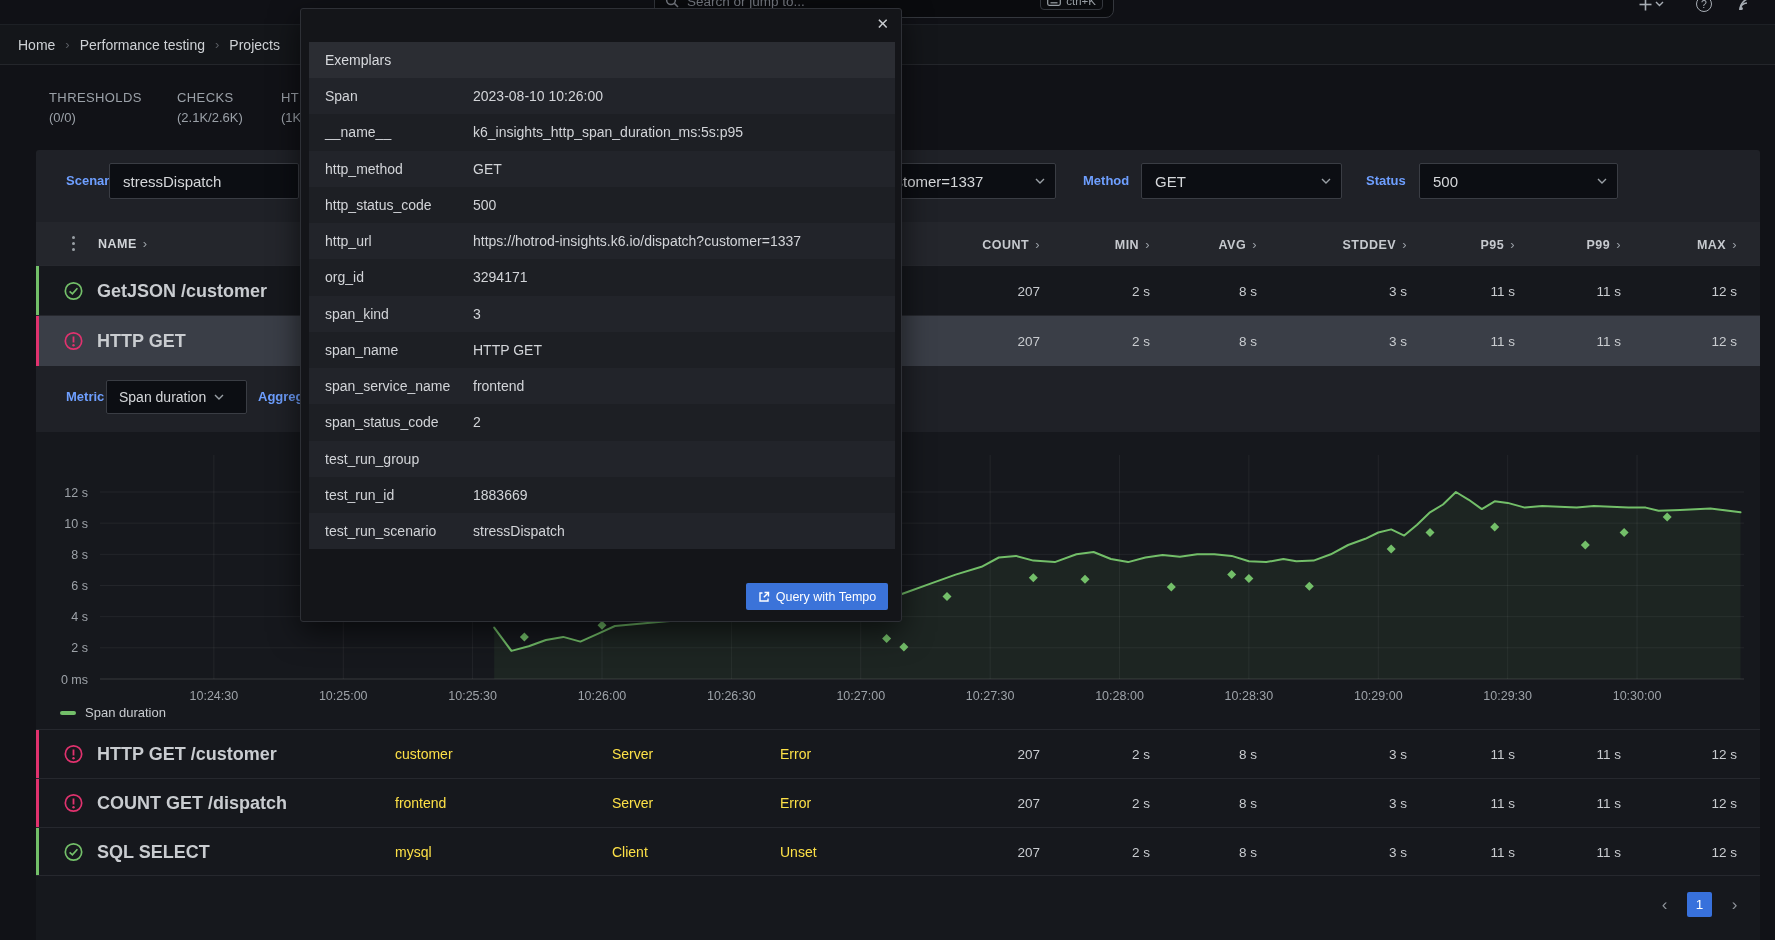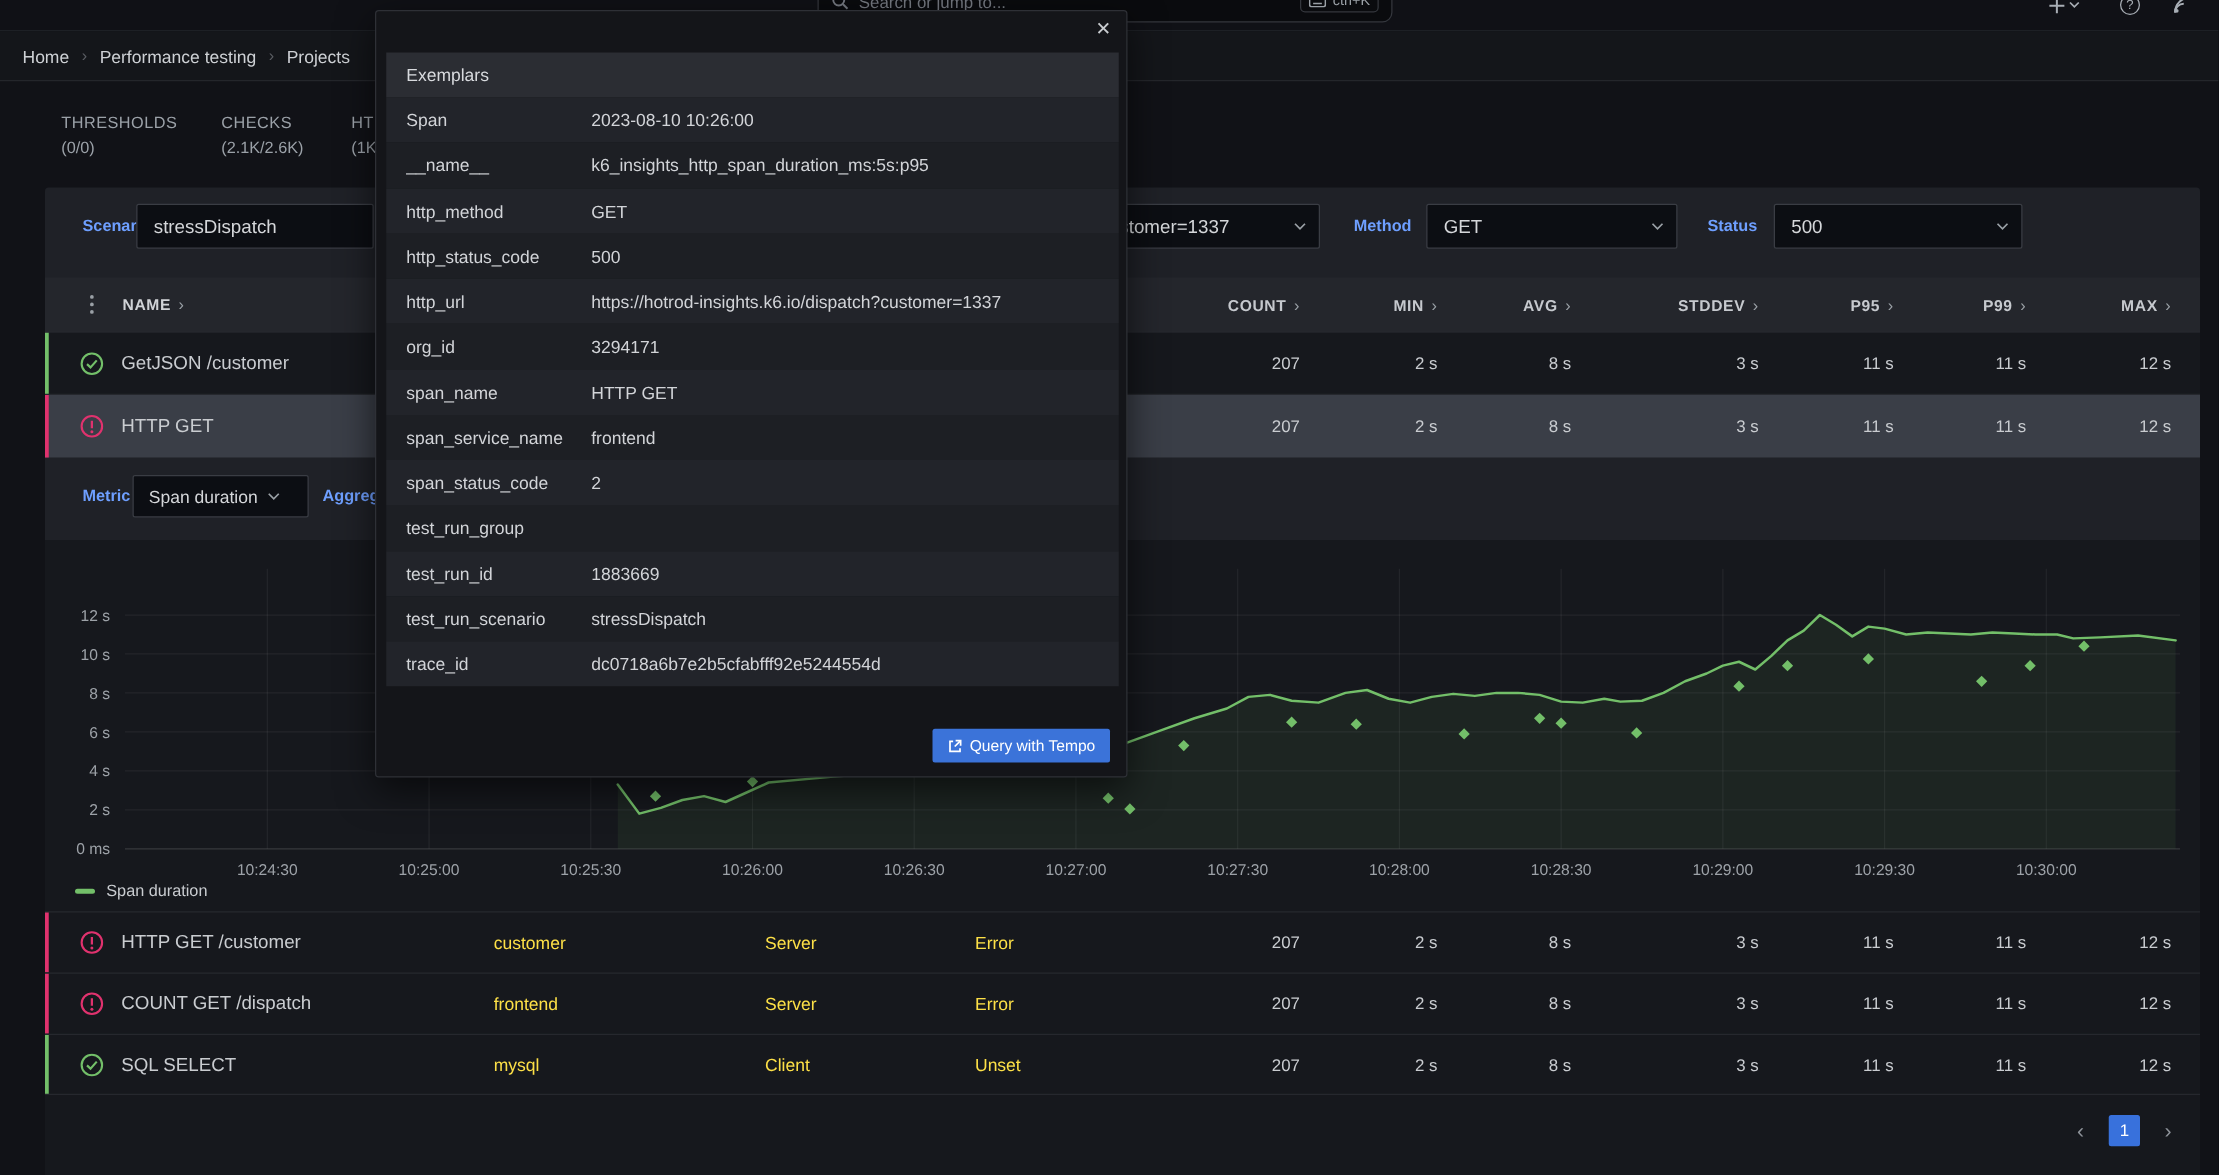--- a/index.html
+++ b/index.html
@@ -56,21 +56,21 @@
     flex-direction:column; gap:3px; align-items:center; }
   .kebab i { width:3px; height:3px; border-radius:50%; background:#9aa0a6; }
   .hname { position:absolute; left:62px; top:0; height:44px; line-height:44px;
     font-size:12.5px; letter-spacing:.5px; color:#d0d3d7; font-weight:bold; }
   .hchev { color:#9aa0a6; font-weight:normal; margin-left:6px; font-size:13px; }
   .trow { position:absolute; left:36px; width:1724px; height:50px; background:#16181d; }
   .trow.sel { background:#3a3e47; }
   .trow .accent { position:absolute; left:0; top:0; width:3px; height:100%; }
   .rowicon { position:absolute; left:28px; top:50%; transform:translateY(-50%); width:19px; height:19px; }
   .rowname { position:absolute; left:61px; top:50%; transform:translateY(-50%);
-    font-size:15px; color:#c9ccd0; white-space:nowrap; }
+    font-size:18px; color:#c9ccd0; white-space:nowrap;font-weight:bold; }
   .midcol { position:absolute; top:50%; transform:translateY(-50%); font-size:14px; color:#fde047; }
   .vc { position:absolute; top:50%; transform:translateY(-50%); font-size:13.5px;
     color:#c9ccd0; white-space:nowrap; }
   .vch { font-size:12.5px; letter-spacing:.5px; color:#c6c9ce; font-weight:bold; }
   .rowsep { position:absolute; left:36px; width:1724px; height:1px; background:#26282e; }
 
   
   .mselect { position:absolute; top:380px; height:34px; background:#0c0e13;
     border:1px solid #3a3d44; border-radius:2px; display:flex; align-items:center;
     padding:0 10px 0 12px; font-size:14px; color:#d5d7da; }
@@ -418,20 +418,24 @@
       </div>
       <div class="xrow">
         <span class="xlabel">http_url</span>
         <span class="xvalue">https://hotrod-insights.k6.io/dispatch?customer=1337</span>
       </div>
       <div class="xrow">
         <span class="xlabel">org_id</span>
         <span class="xvalue">3294171</span>
       </div>
       <div class="xrow">
+        <span class="xlabel">span_kind</span>
+        <span class="xvalue">3</span>
+      </div>
+      <div class="xrow">
         <span class="xlabel">span_name</span>
         <span class="xvalue">HTTP GET</span>
       </div>
       <div class="xrow">
         <span class="xlabel">span_service_name</span>
         <span class="xvalue">frontend</span>
       </div>
       <div class="xrow">
         <span class="xlabel">span_status_code</span>
         <span class="xvalue">2</span>
@@ -440,24 +444,20 @@
         <span class="xlabel">test_run_group</span>
         <span class="xvalue"></span>
       </div>
       <div class="xrow">
         <span class="xlabel">test_run_id</span>
         <span class="xvalue">1883669</span>
       </div>
       <div class="xrow">
         <span class="xlabel">test_run_scenario</span>
         <span class="xvalue">stressDispatch</span>
-      </div>
-      <div class="xrow">
-        <span class="xlabel">trace_id</span>
-        <span class="xvalue">dc0718a6b7e2b5cfabfff92e5244554d</span>
       </div>
     </div>
     <button class="tempo-btn">
       <svg width="12" height="12" viewBox="0 0 12 12">
         <path d="M4.5,2 H2 V10 H10 V7.5" fill="none" stroke="#fff" stroke-width="1.4"></path>
         <path d="M6.5,1.5 H10.5 V5.5" fill="none" stroke="#fff" stroke-width="1.4"></path>
         <line x1="10.3" y1="1.7" x2="5.8" y2="6.2" stroke="#fff" stroke-width="1.4"></line>
       </svg>
       <span>Query with Tempo</span>
     </button>

